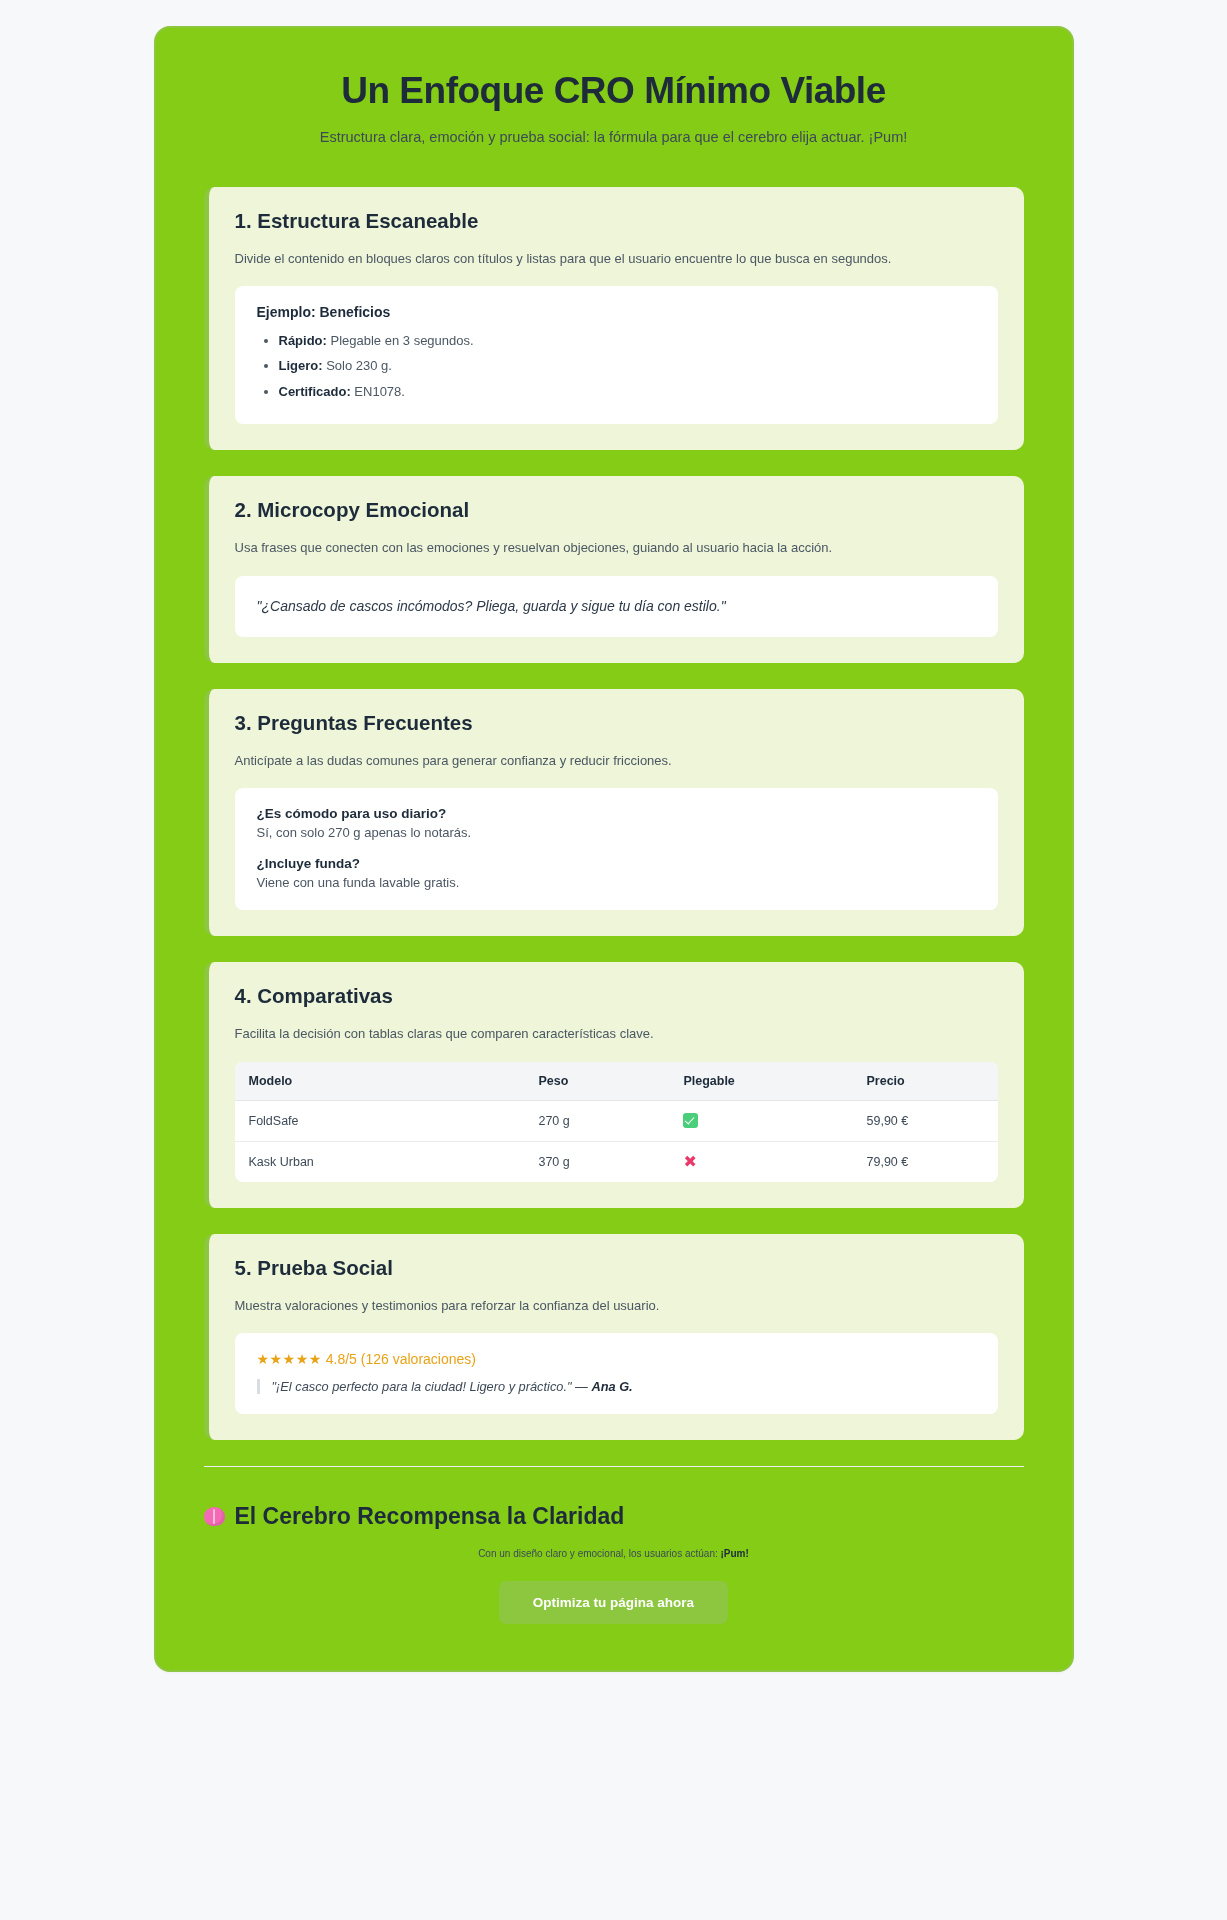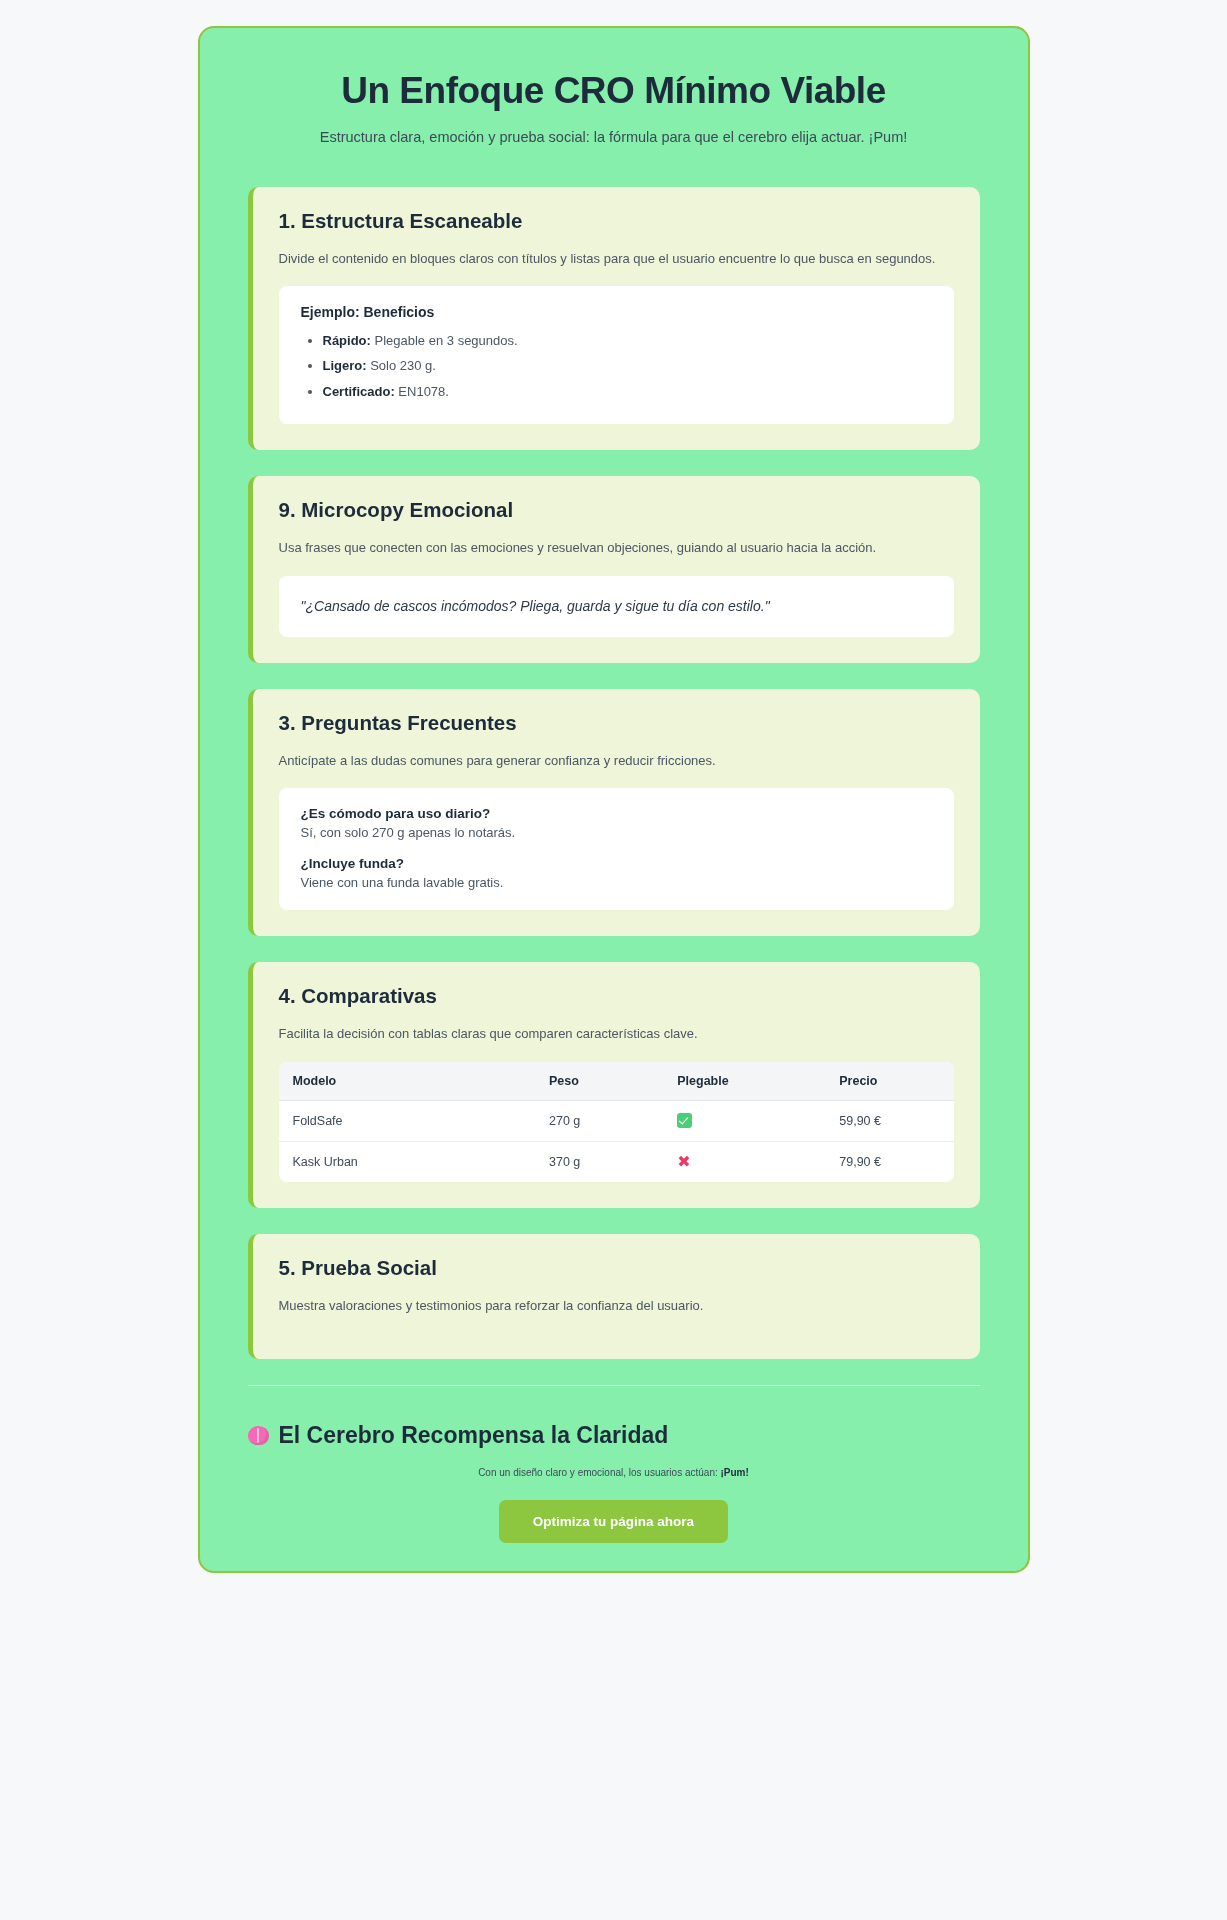--- a/index.html
+++ b/index.html
@@ -13,25 +13,25 @@
   body {
     width: 1227px;
     min-height: 1920px;
     display: flex;
     justify-content: center;
     align-items: flex-start;
     padding: 26px 0 40px 0;
   }
 
   .page-card {
-    width: 832px;
-    background: #86efac;
+    width: 920px;
+    background: #84cc16;
     border: 2px solid #8dc63f;
     border-radius: 16px;
-    padding: 34px 48px 28px 48px;
+    padding: 34px 48px 46px 48px;
     box-shadow: 0 1px 3px rgba(0,0,0,0.04);
   }
 
   
   .hero { text-align: center; padding: 8px 0 26px 0; }
   .hero-title {
     font-size: 37px;
     line-height: 1.15;
     font-weight: bold;
     color: #1d2b3a;
@@ -274,21 +274,21 @@
       <p class="example-title">Ejemplo: Beneficios</p>
       <ul class="benefits">
         <li><b>Rápido:</b><span> Plegable en 3 segundos.</span></li>
         <li><b>Ligero:</b><span> Solo 230 g.</span></li>
         <li><b>Certificado:</b><span> EN1078.</span></li>
       </ul>
     </div>
   </div>
 
   <div class="section">
-    <h2 class="section-title">9. Microcopy Emocional</h2>
+    <h2 class="section-title">2. Microcopy Emocional</h2>
     <p class="section-desc">Usa frases que conecten con las emociones y resuelvan objeciones, guiando al usuario hacia la acción.</p>
     <div class="inner-box microcopy-box">
       <p class="microcopy">"¿Cansado de cascos incómodos? Pliega, guarda y sigue tu día con estilo."</p>
     </div>
   </div>
 
   <div class="section">
     <h2 class="section-title">3. Preguntas Frecuentes</h2>
     <p class="section-desc">Anticípate a las dudas comunes para generar confianza y reducir fricciones.</p>
     <div class="inner-box">
@@ -330,20 +330,26 @@
             <td>79,90 €</td>
           </tr>
         </tbody>
       </table>
     </div>
   </div>
 
   <div class="section">
     <h2 class="section-title">5. Prueba Social</h2>
     <p class="section-desc">Muestra valoraciones y testimonios para reforzar la confianza del usuario.</p>
+    <div class="inner-box">
+      <p class="rating-line">
+        <span class="stars">★★★★★</span><span>4.8/5 (126 valoraciones)</span>
+      </p>
+      <p class="testimonial"><span>"¡El casco perfecto para la ciudad! Ligero y práctico." — </span><b>Ana G.</b></p>
+    </div>
   </div>
 
   <div class="footer">
     <h2 class="footer-title">
       <span class="brain-icon"></span>
       <span>El Cerebro Recompensa la Claridad</span>
     </h2>
     <p class="footer-sub"><span>Con un diseño claro y emocional, los usuarios actúan: </span><b>¡Pum!</b></p>
     <button class="cta-button">Optimiza tu página ahora</button>
   </div>

